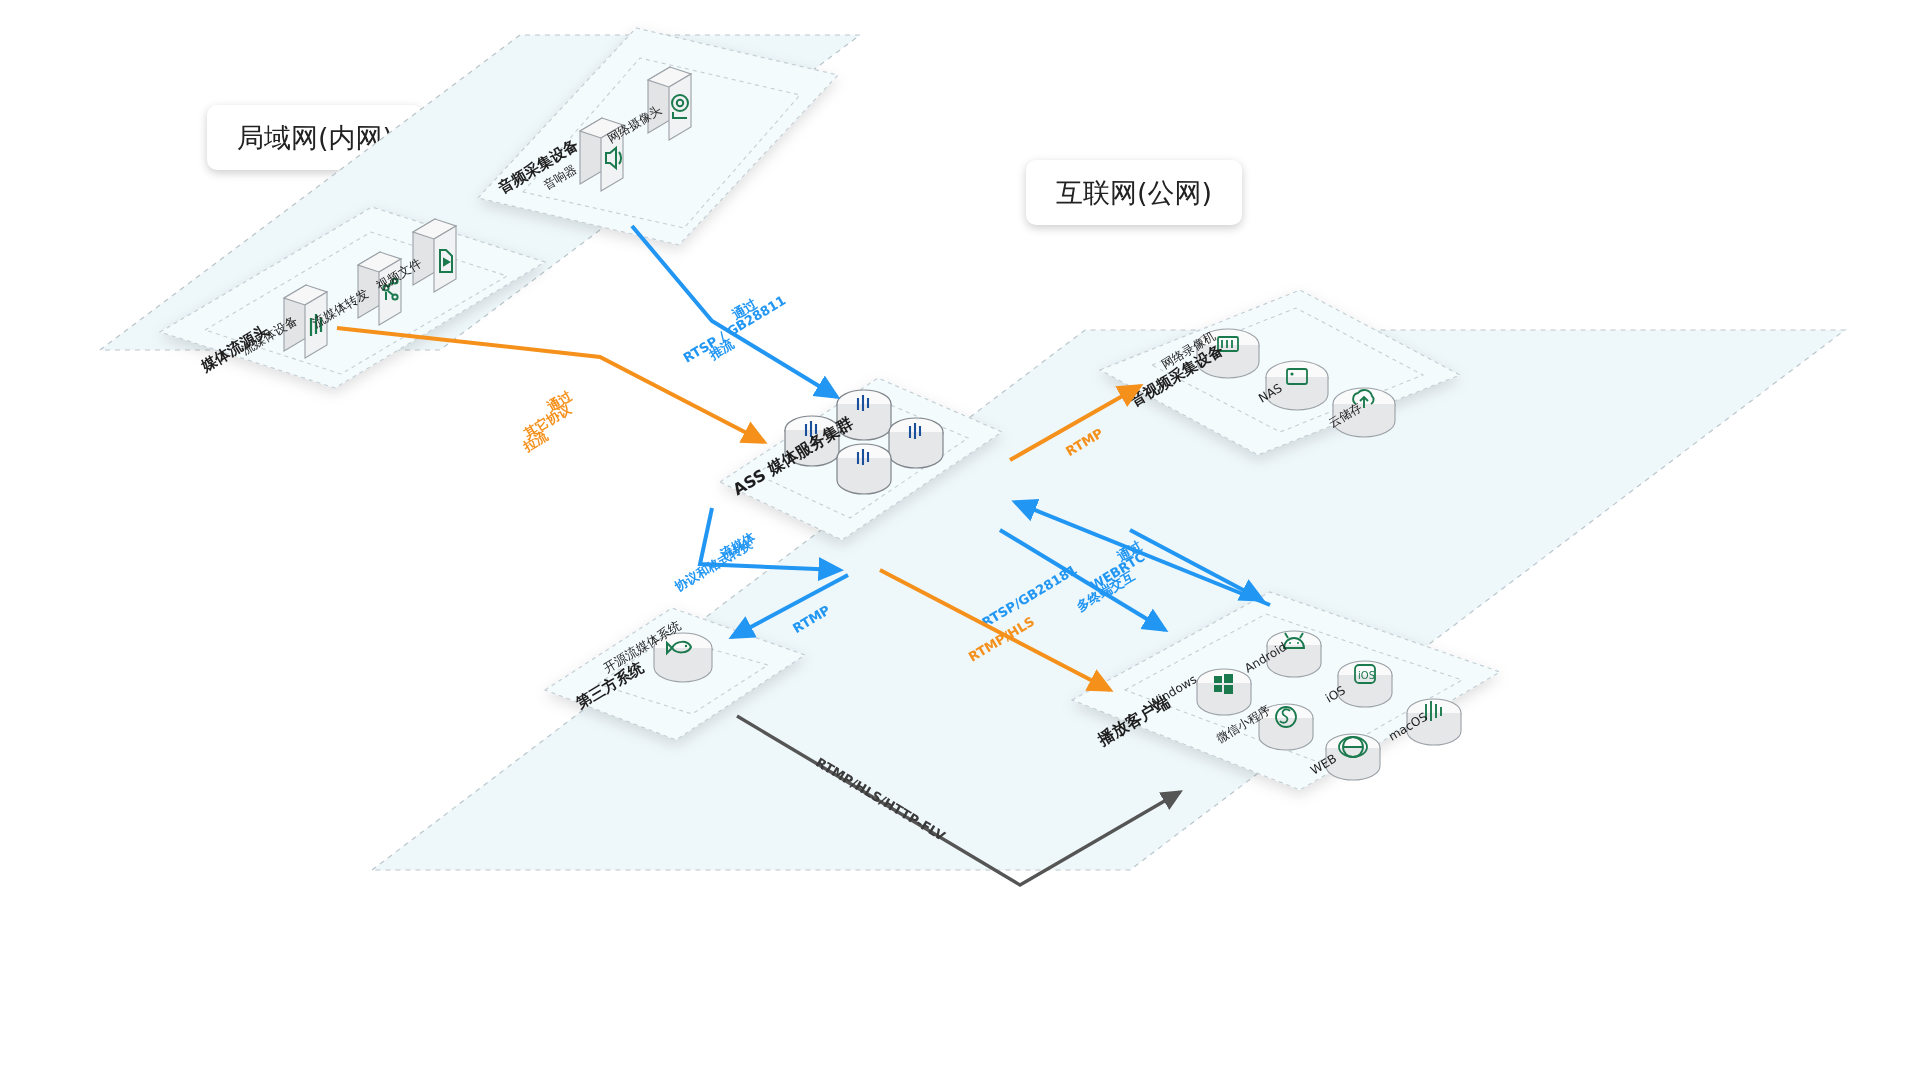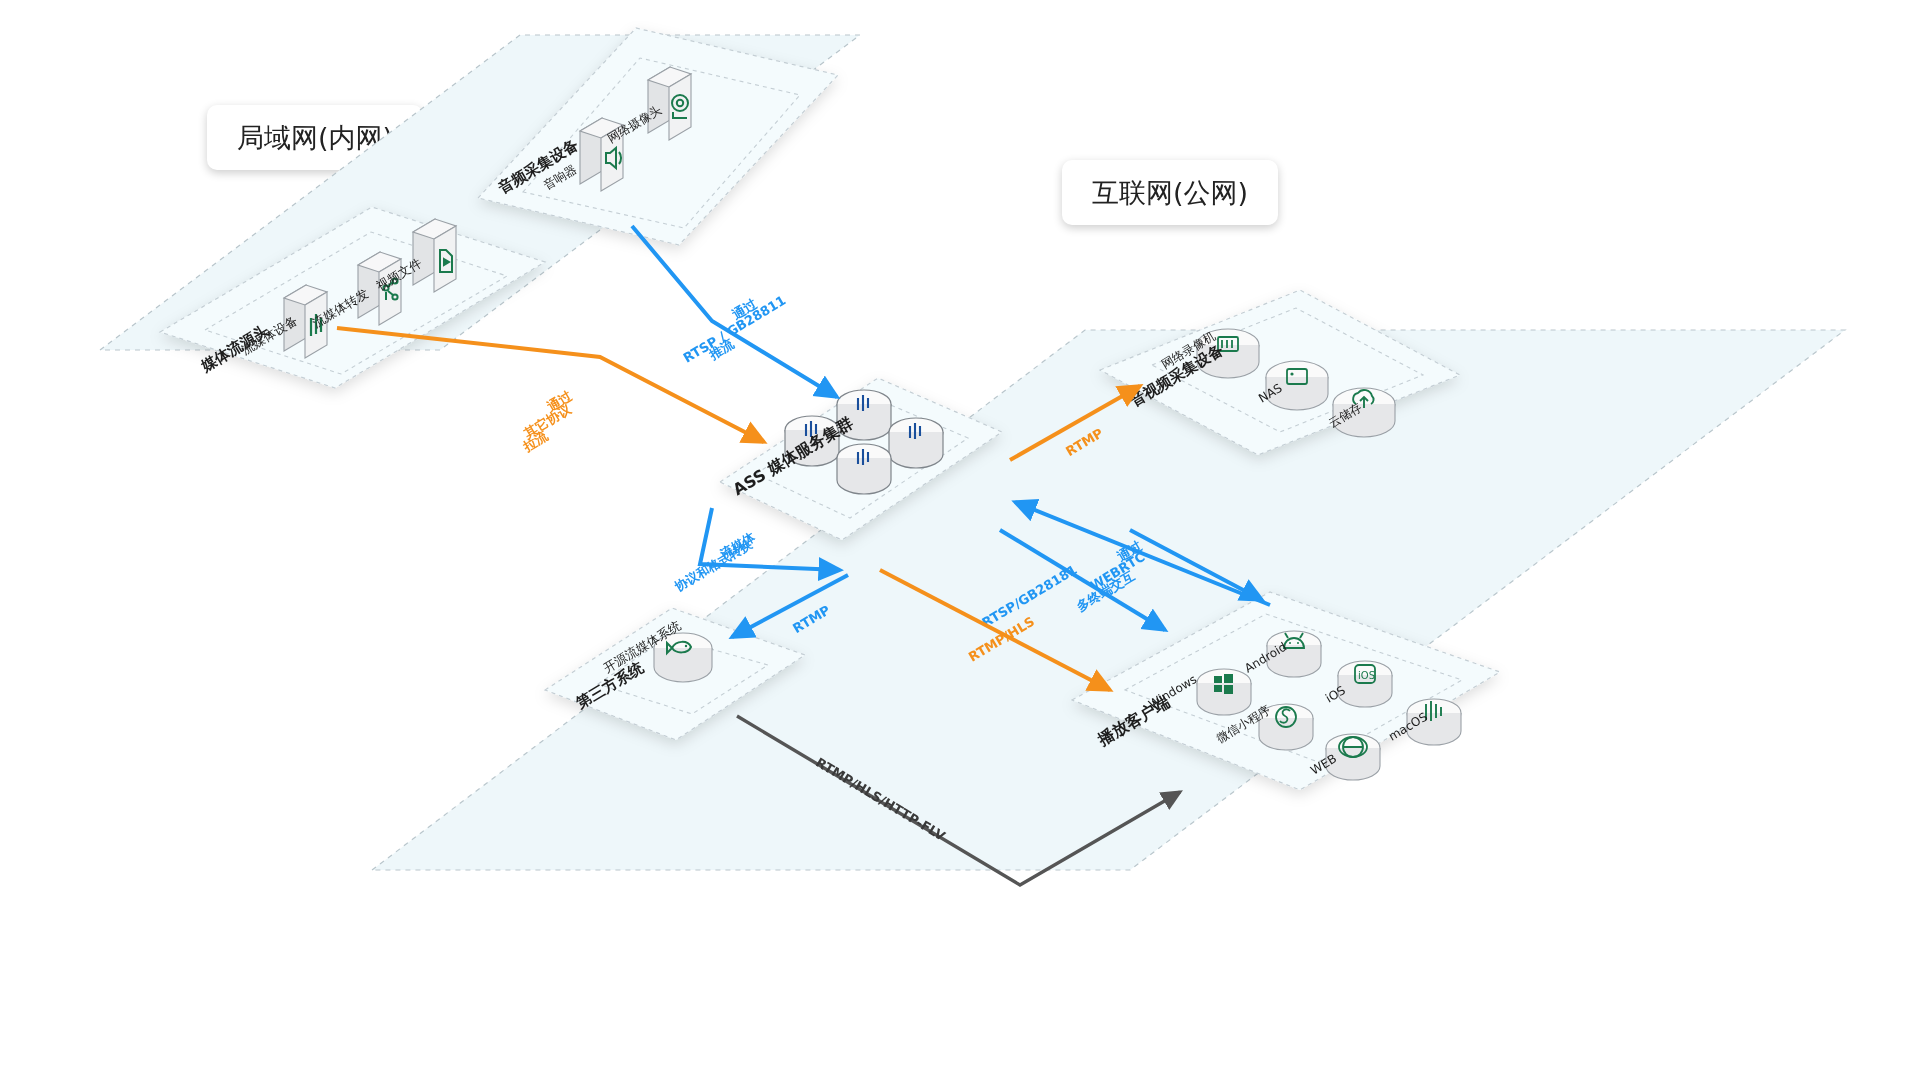--- a/index.html
+++ b/index.html
@@ -33,21 +33,21 @@
 </style>
 </head>
 <body>
 
 <div id="stage">
 
   <div class="zone-badge" id="badge-lan" style="left:207px;top:105px;">
     <span>局域网(内网)</span>
   </div>
 
-  <div class="zone-badge" id="badge-wan" style="left:1026px;top:160px;margin-left:36px;">
+  <div class="zone-badge" id="badge-wan" style="left:1026px;top:160px;">
     <span>互联网(公网)</span>
   </div>
 
   <svg id="diagram" viewBox="0 0 1920 1080">
     <defs>
       <marker id="arrow-blue" markerWidth="7" markerHeight="7" refX="5.4" refY="3" orient="auto">
         <path d="M0,0 L6.4,3 L0,6 z" fill="#2196f3"></path>
       </marker>
       <marker id="arrow-orange" markerWidth="7" markerHeight="7" refX="5.4" refY="3" orient="auto">
         <path d="M0,0 L6.4,3 L0,6 z" fill="#f5901b"></path>

